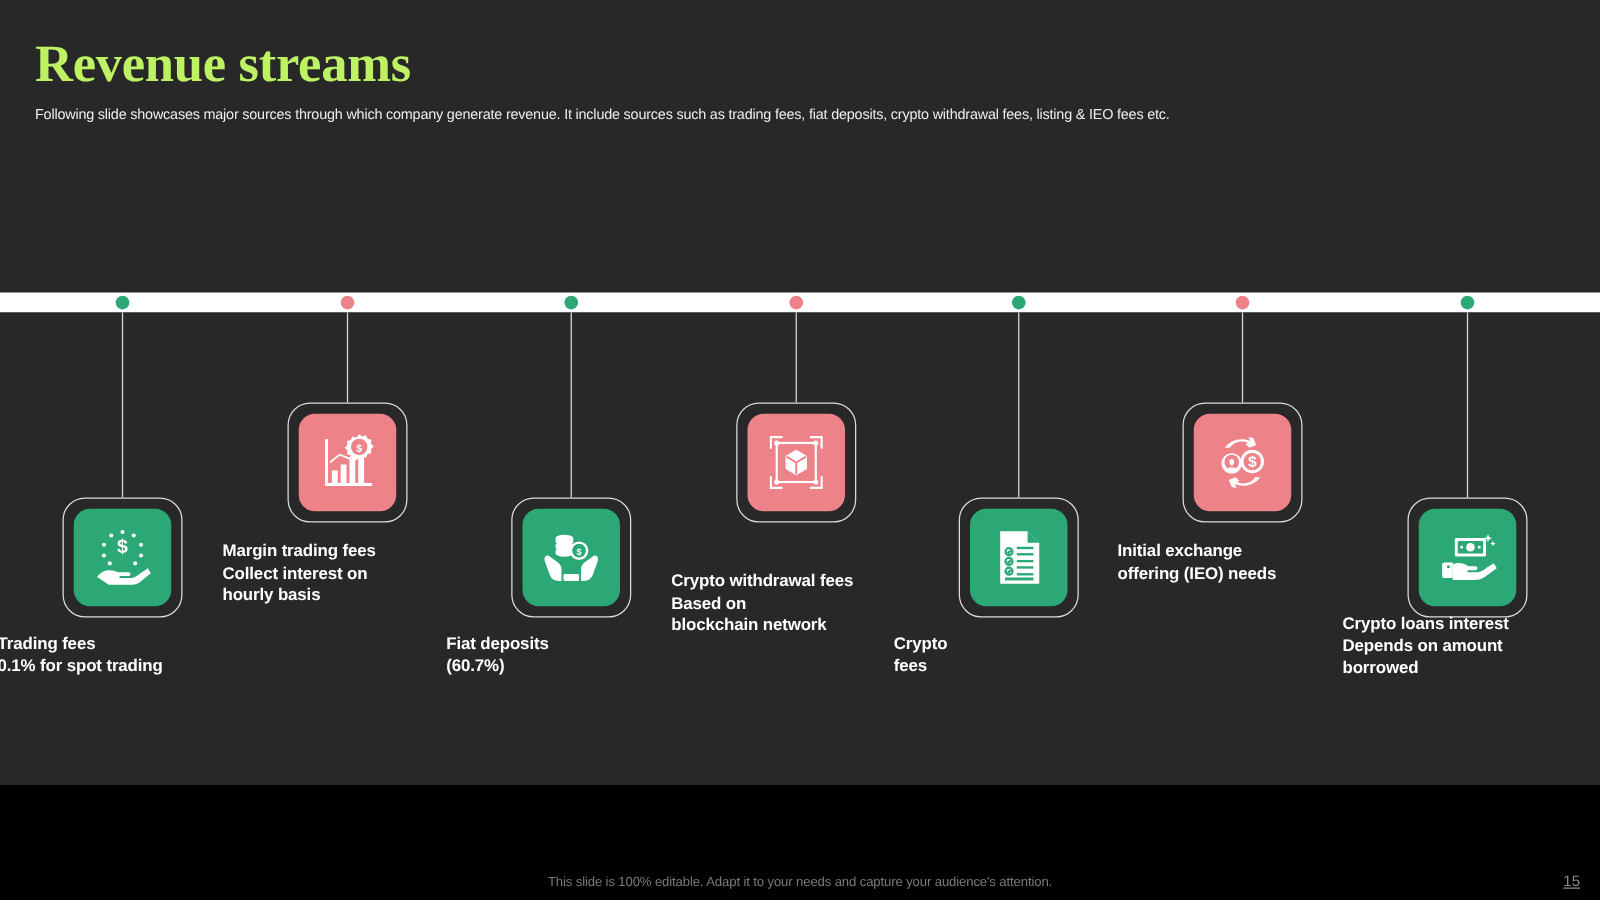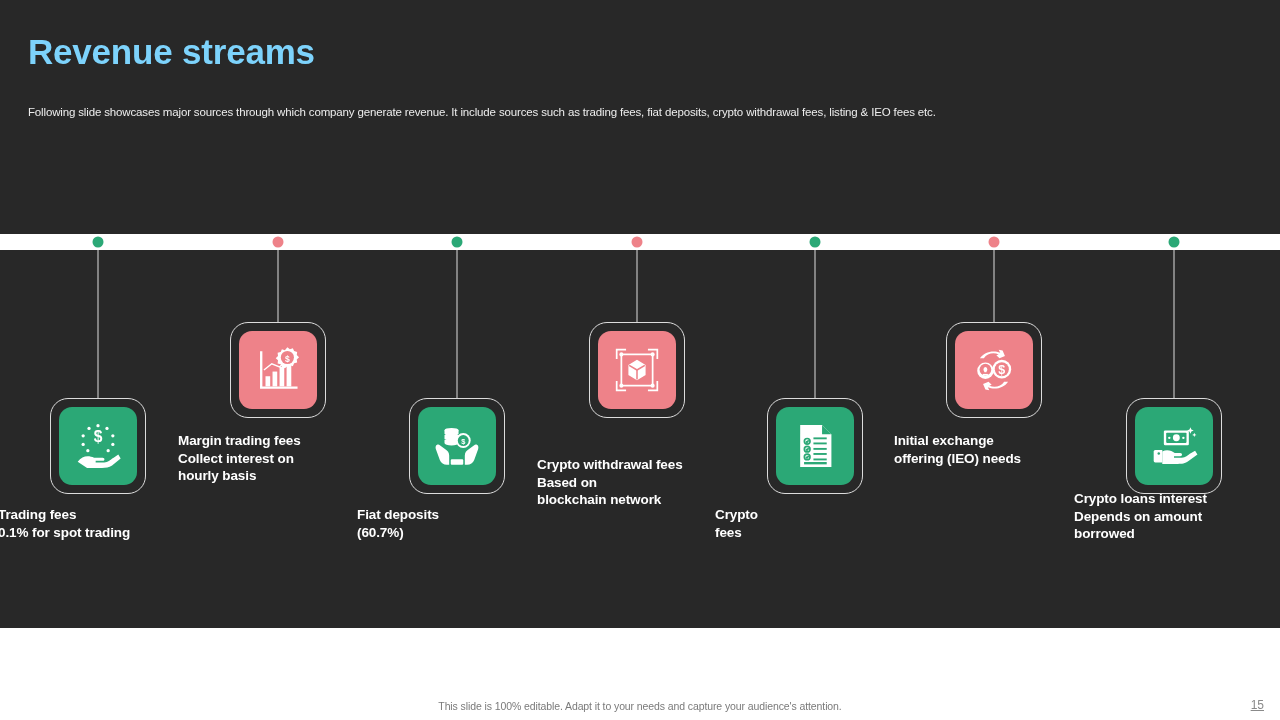--- a/index.html
+++ b/index.html
@@ -10,31 +10,30 @@
     position:relative;
   }
 
   
   #header {
     position:absolute; left:0; top:0; width:1280px; height:234px;
     background:#282828;
   }
   #slide-title {
     position:absolute; left:28px; top:30px;
-    color:#7dd3fc;
-    font-size:35px; font-weight:bold; letter-spacing:-0.2px;
+    color:#bef264;
+    font-size:42px; font-weight:bold; letter-spacing:-0.2px;
     line-height:44px;
-    font-family:Liberation Sans, sans-serif;
+    font-family:Liberation Serif, serif;
   }
   #slide-subtitle {
     position:absolute; left:28px; top:85px; width:1200px;
     color:#ededed;
     font-size:11.5px; font-weight:400; line-height:15px;
     letter-spacing:-0.15px;
-    margin-top:20px;
   }
 
   
   #timeline-band {
     position:absolute; left:0; top:234px; width:1280px; height:16px;
     background:#ffffff;
   }
   .timeline-dot {
     position:absolute; top:50%; transform:translate(-50%,-50%);
     width:11px; height:11px; border-radius:50%;
@@ -72,21 +71,21 @@
     position:absolute; left:50%; transform:translateX(-50%);
     width:200px; text-align:left;
     color:#ffffff; font-size:13.5px; font-weight:bold;
     line-height:17.5px; letter-spacing:-0.1px;
     white-space:pre-line;
   }
 
   
   #footer {
     position:absolute; left:0; top:628px; width:1280px; height:92px;
-    background:#ffffff;
+    background:#000000;
   }
   #footer-note {
     position:absolute; left:0; top:72px; width:1280px;
     text-align:center; color:#7a7a7a; font-size:10.5px; letter-spacing:-0.1px;
   }
   #page-number {
     position:absolute; right:16px; top:70px;
     color:#8a8a8a; font-size:12px;text-decoration:underline;
   }
 </style>

